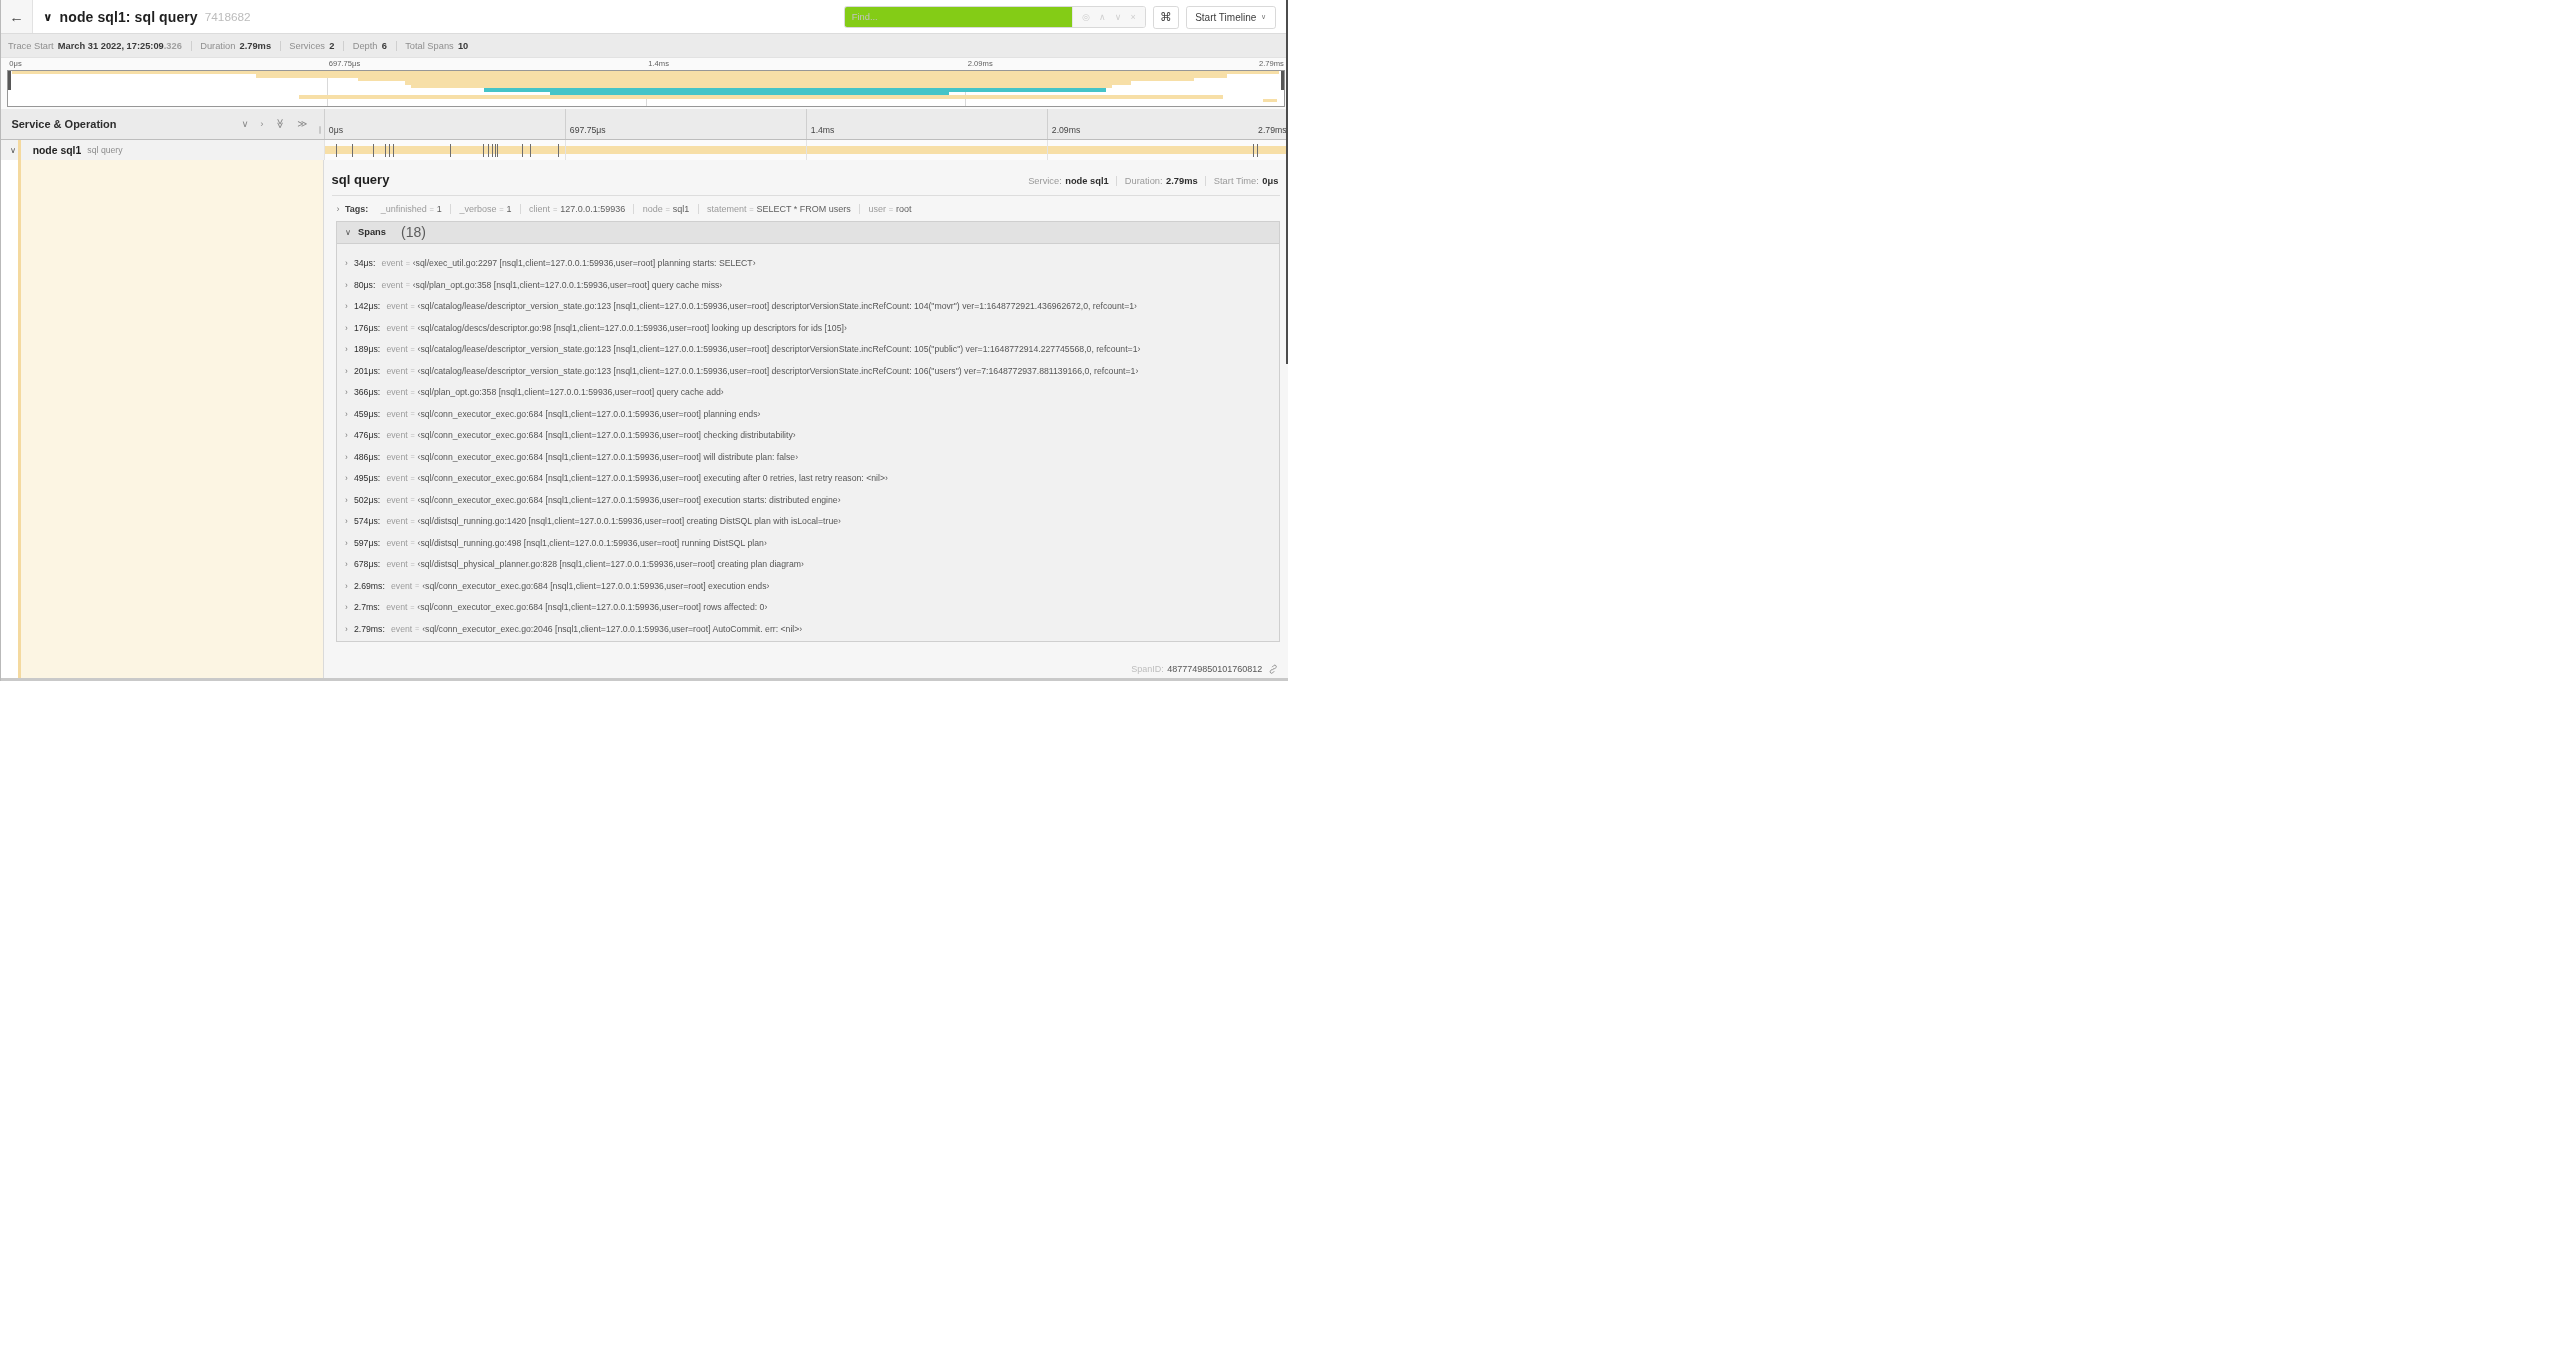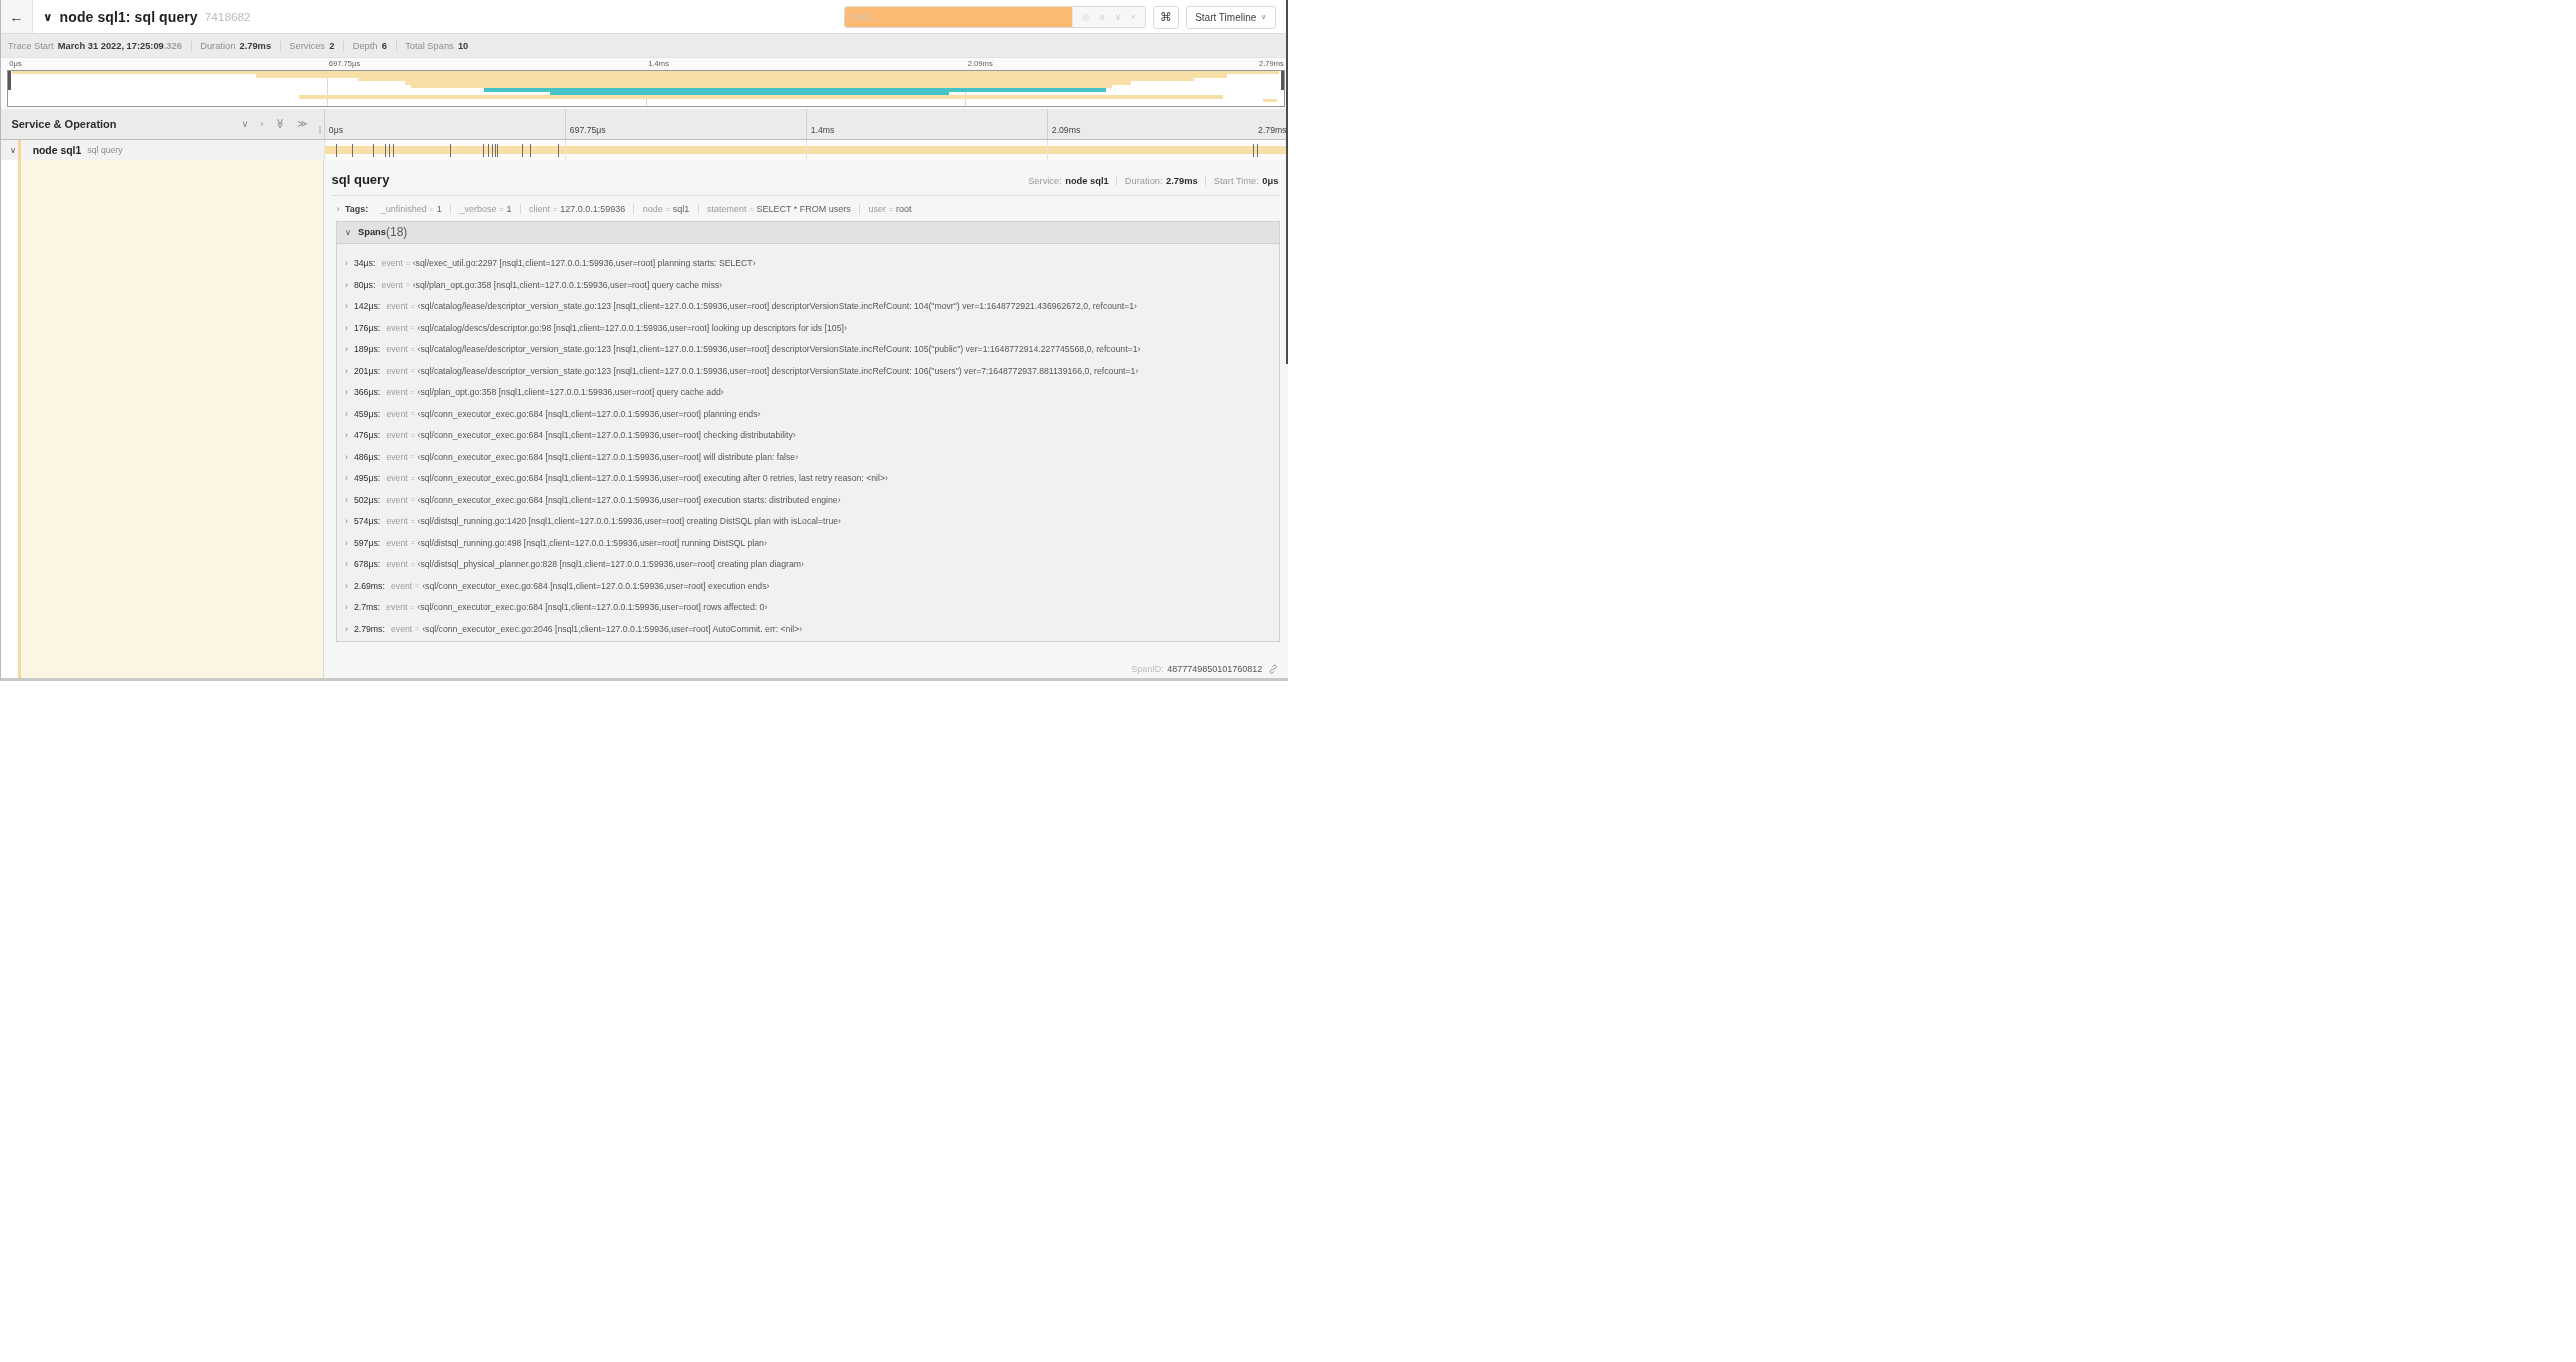--- a/index.html
+++ b/index.html
@@ -12,21 +12,21 @@
     border-right:0.7px solid #e2e2e2;display:flex;align-items:center;justify-content:center;
     font-size:14.5px;color:#4a4a4a;cursor:pointer;}
   .title-wrap{position:absolute;left:42px;top:0;height:33px;display:flex;align-items:center;gap:7px;}
   .title-chevron{font-size:11.8px;font-weight:bold;color:#1a1a1a;cursor:pointer;}
   .trace-title{font-size:14px;font-weight:bold;color:#1f1f1f;letter-spacing:0.1px;}
   .trace-id{font-size:11.8px;color:#bcbcbc;font-weight:normal;}
   .right-controls{position:absolute;right:12.5px;top:5.5px;display:flex;gap:7px;align-items:center;}
   .find-group{display:flex;width:302px;height:21.5px;border:0.7px solid #d9d9d9;border-radius:2.8px;
     overflow:hidden;background:#fff;box-sizing:border-box;}
   .find-input{flex:1;border:none;outline:none;padding:0 7px;font-size:9.3px;color:#444;
-    font-family:inherit;background:#fdba74;}
+    font-family:inherit;background:#84cc16;}
   .find-input::placeholder{color:#c3c3c3;}
   .find-btns{width:72px;background:#f7f7f7;border-left:0.7px solid #e6e6e6;display:flex;
     align-items:center;justify-content:space-evenly;color:#cfcfcf;font-size:9px;}
   .find-btns span{cursor:default;}
   .kbd-btn{height:23px;width:26px;border:0.7px solid #d9d9d9;border-radius:2.8px;background:#fff;
     font-size:11.8px;color:#444;display:flex;align-items:center;justify-content:center;cursor:pointer;
     font-family:inherit;}
   .view-btn{height:23px;padding:0 8.3px;border:0.7px solid #d9d9d9;border-radius:2.8px;background:#fff;
     font-size:10px;color:#3d3d3d;display:flex;align-items:center;gap:4.8px;cursor:pointer;font-family:inherit;}
   .view-btn .sel-chev{font-size:7px;color:#777;}
@@ -97,21 +97,21 @@
   .tag-item{padding:0 8.3px;color:#9b9b9b;white-space:nowrap;}
   .tag-item:first-of-type{padding-left:1.4px;}
   .tag-item + .tag-item{border-left:0.7px solid #d8d8d8;}
   .tag-item .teq{color:#b9b9b9;font-size:7.6px;margin:0 2.8px;}
   .tag-item .tv{color:#5e5e5e;}
   .logs-block{margin:7px 0 0 4.8px;border:0.7px solid #cfcfcf;background:#f1f1f1;}
   .logs-header{height:21px;background:#e2e2e2;border-bottom:0.7px solid #cfcfcf;display:flex;
     align-items:center;padding-left:7.6px;cursor:pointer;}
   .logs-caret{font-size:8.3px;color:#555;margin-right:7px;}
   .logs-title{font-size:9.3px;font-weight:bold;color:#2e2e2e;}
-  .logs-count{font-size:12px;color:#5b5b5b;margin-left:0;font-weight:normal;}
+  .logs-count{font-size:14px;color:#5b5b5b;margin-left:15px;font-weight:normal;}
   .logs-body{padding:9px 0 1.4px 0;}
   .log-row{height:21.5px;display:flex;align-items:center;padding-left:7.6px;font-size:8.7px;
     white-space:nowrap;overflow:hidden;cursor:pointer;}
   .log-row .caret{color:#777;margin-right:6.2px;font-size:8.3px;}
   .log-row .lt{font-weight:normal;color:#2e2e2e;margin-right:6.2px;}
   .log-row .lk{color:#9b9b9b;}
   .log-row .leq{color:#b9b9b9;font-size:7.3px;margin:0 2.8px;}
   .log-row .lv{color:#565656;}
   .logs-footnote{font-size:7.3px;color:#a2a2a2;padding:6.2px 0 7px 7.6px;}
   .spanid-row{position:absolute;right:9.7px;bottom:4.2px;font-size:9px;color:#bdbdbd;

